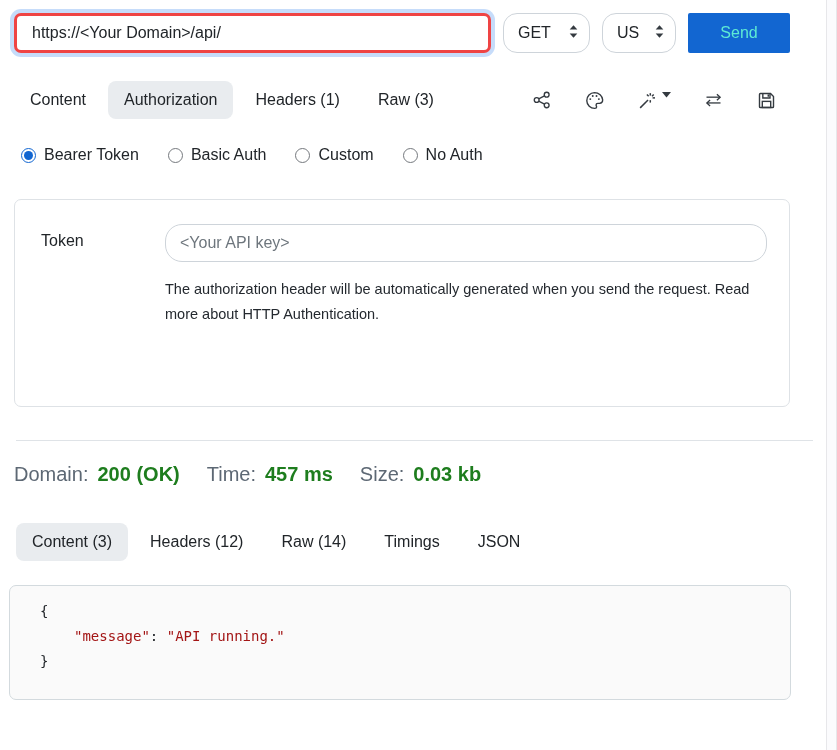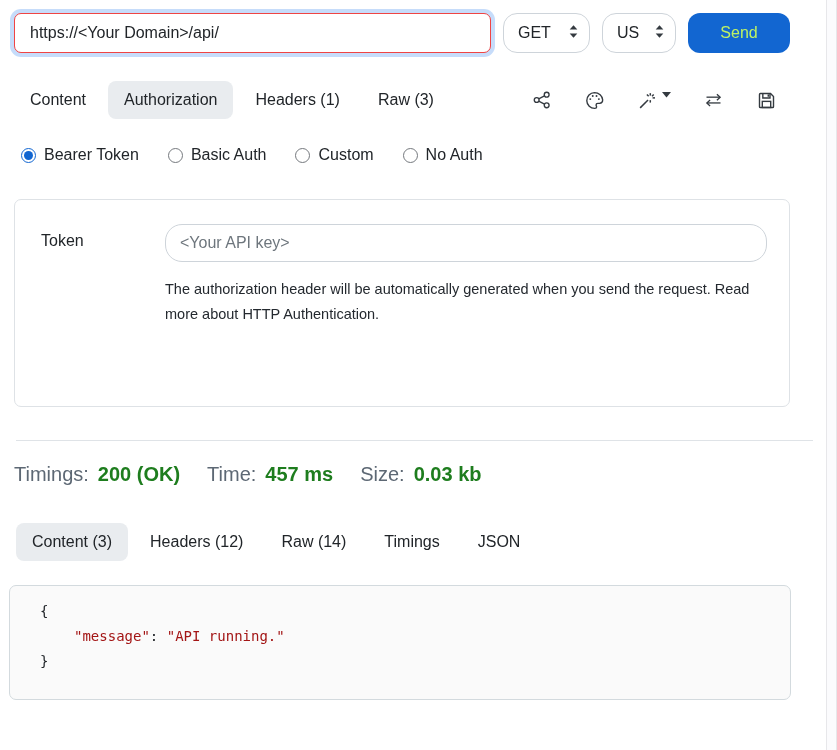--- a/index.html
+++ b/index.html
@@ -7,35 +7,35 @@
   body {
     font-family:"Liberation Sans", sans-serif;
     color:#212529; background:#ffffff;
     overflow:hidden; position:relative;
   }
   .content { width:776px; margin-left:14px; }
 
   
   .top-row { display:flex; gap:12px; padding-top:13px; align-items:center; }
   .url-input {
-    flex:1; height:40px; border:1px solid #ef4444; border-radius:7px;
+    flex:1; height:40px; border:3px solid #ef4444; border-radius:7px;
     box-shadow:0 0 0 4px rgba(82,148,239,.33);
     padding:0 15px; font-size:16px; color:#212529; outline:none;
     font-family:inherit; background:#fff;
   }
   .select {
     display:flex; align-items:center; justify-content:space-between;
     height:40px; border:1px solid #ced4da; border-radius:14px;
     padding:0 10px 0 14px; font-size:16px; background:#fff; cursor:default;
   }
   .select.method { width:87px; }
   .select.region { width:74px; }
   .send-btn {
-    width:102px; height:40px; border:none; border-radius:12px;
-    background:#1266d1; color:#bef264; font-size:16px; font-family:inherit; cursor:pointer;
+    width:102px; height:40px; border:none; border-radius:2px;
+    background:#1266d1; color:#5eead4; font-size:16px; font-family:inherit; cursor:pointer;
   }
 
   
   .tabs-row { display:flex; align-items:center; margin-top:28px; }
   .tabs-row.response { margin-top:37px; margin-left:2px; }
   .tab { padding:10px 16px; font-size:16px; border-radius:8px; margin-right:6px; white-space:nowrap; cursor:pointer; }
   .tab.active { background:#e9ecef; }
 
   .icon-group { margin-left:auto; display:flex; align-items:center; gap:32px; padding-right:13px; }
   .icon-btn { display:flex; align-items:center; cursor:pointer; }
@@ -197,21 +197,21 @@
     <div class="card-main">
       <input class="token-input" type="text" placeholder="&lt;Your API key&gt;" style="">
       <div class="help-text">The authorization header will be automatically generated when you send the request. Read more about HTTP Authentication.</div>
     </div>
   </div>
 
   <hr class="divider">
 
   <div class="status-row">
     <div class="status-item">
-      <span class="status-label">Timings:</span>
+      <span class="status-label">Domain:</span>
       <span class="status-value">200 (OK)</span>
     </div>
     <div class="status-item">
       <span class="status-label">Time:</span>
       <span class="status-value">457 ms</span>
     </div>
     <div class="status-item">
       <span class="status-label">Size:</span>
       <span class="status-value">0.03 kb</span>
     </div>

